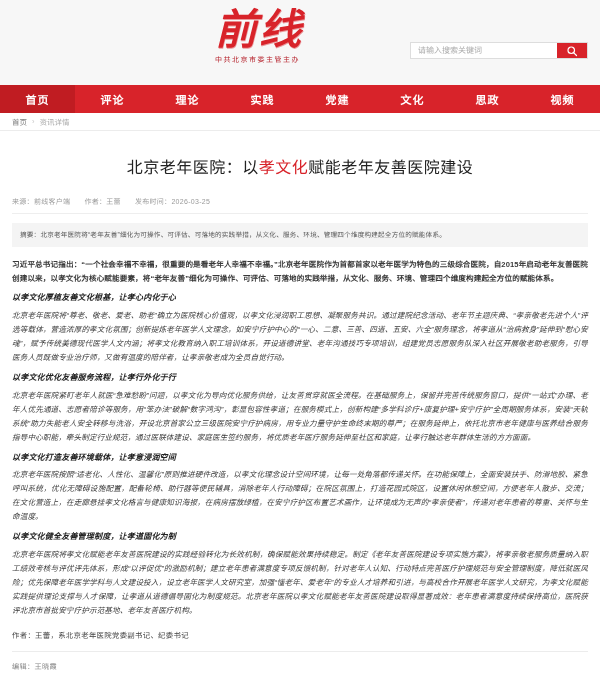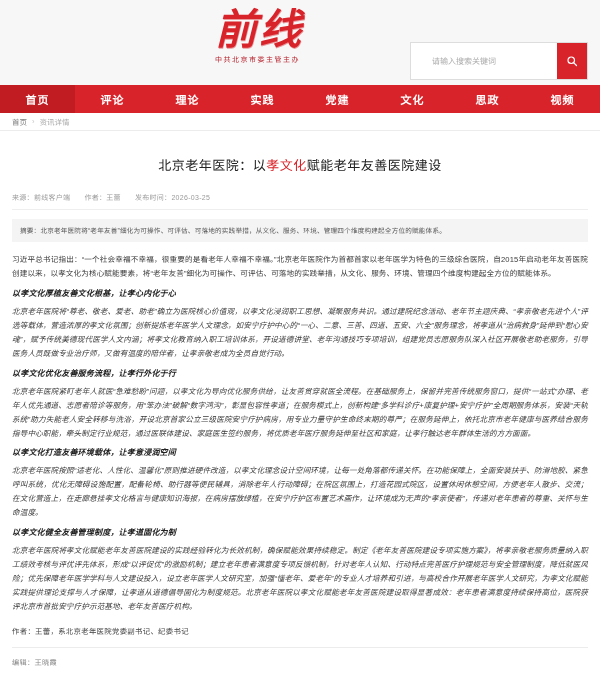--- a/index.html
+++ b/index.html
@@ -52,24 +52,23 @@
     white-space: nowrap;
   }
 
   .search-box {
     position: absolute;
     right: 12px;
     top: 42px;
     display: flex;
     align-items: stretch;
     width: 178px;
-    height: 38px;
+    height: 17px;
     border: 1px solid #dddddd;
     background: #ffffff;
-    padding-left: 14px;
   }
   .search-input {
     flex: 1;
     border: 0;
     outline: 0;
     padding: 0 7px;
     font-size: 8px;
     color: #555;
     font-family: "Liberation Sans", sans-serif;
     background: transparent;
@@ -122,21 +121,21 @@
   .breadcrumb .crumb.current { color: #aaaaaa; cursor: default; text-align: right; }
   .breadcrumb .sep { margin: 0 5px; color: #c6c6c6; }
 
   
   .article {
     padding: 0 12px;
   }
   .article-title {
     margin: 26px 0 0 0;
     text-align: center;
-    font-size: 13px;
+    font-size: 16px;
     line-height: 1.4;
     font-weight: 400;
     color: #222222;
     font-family: Liberation Sans, sans-serif;
     letter-spacing: 0.5px;
   }
   .article-title .hl { color: #d8232a; }
 
   .meta-row {
     margin-top: 17px;
@@ -169,21 +168,21 @@
     letter-spacing: 0.2px;
   }
   .para {
     font-size: 7.6px;
     line-height: 1.85;
     color: #3a3a3a;
     text-align: justify;
     letter-spacing: 0.1px;
     margin: 0;
   }
-  .lead-para { margin-top: 11px; }
+  .lead-para { margin-top: 11px; font-weight: bold; }
 
   .byline {
     margin-top: 11px;
     font-size: 7.4px;
     color: #444444;
     font-family: "Liberation Serif", "DejaVu Serif", serif;
     letter-spacing: 0.3px;
   }
   .divider-line {
     margin-top: 11px;

